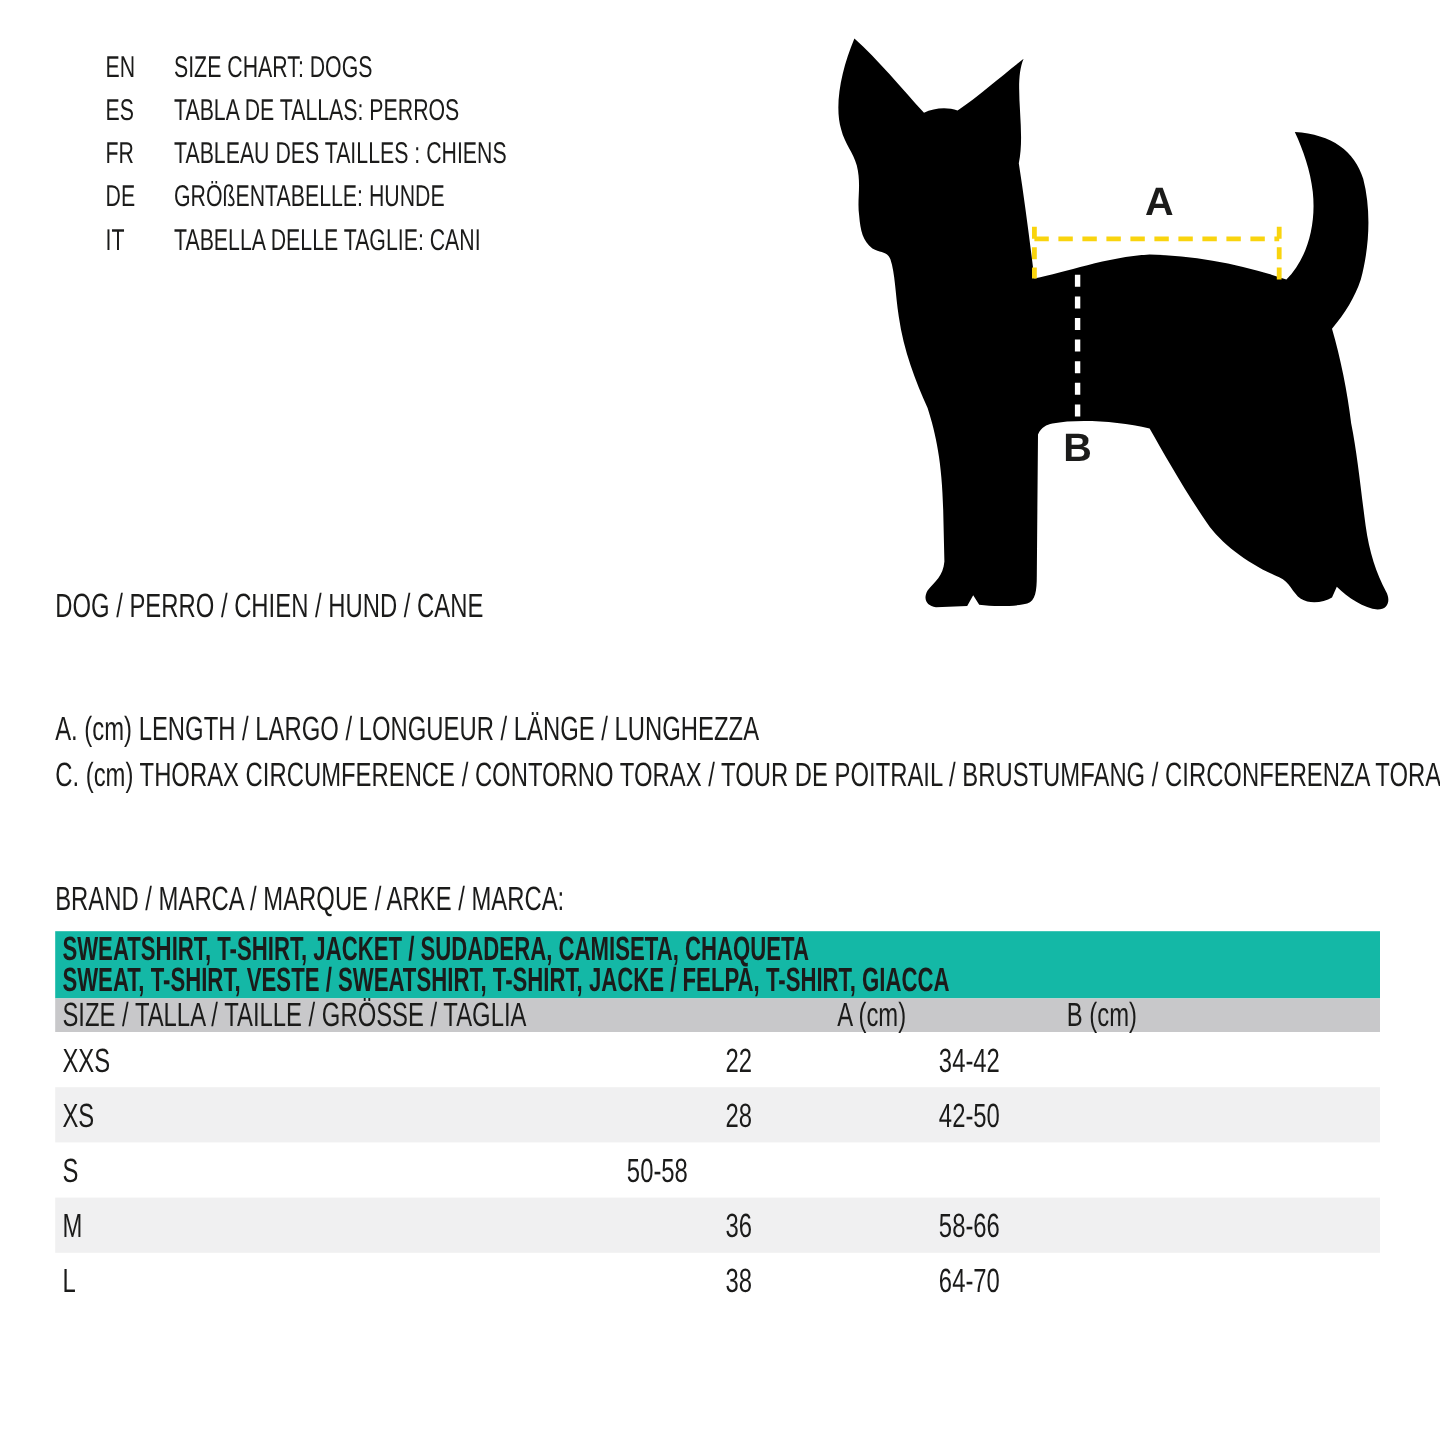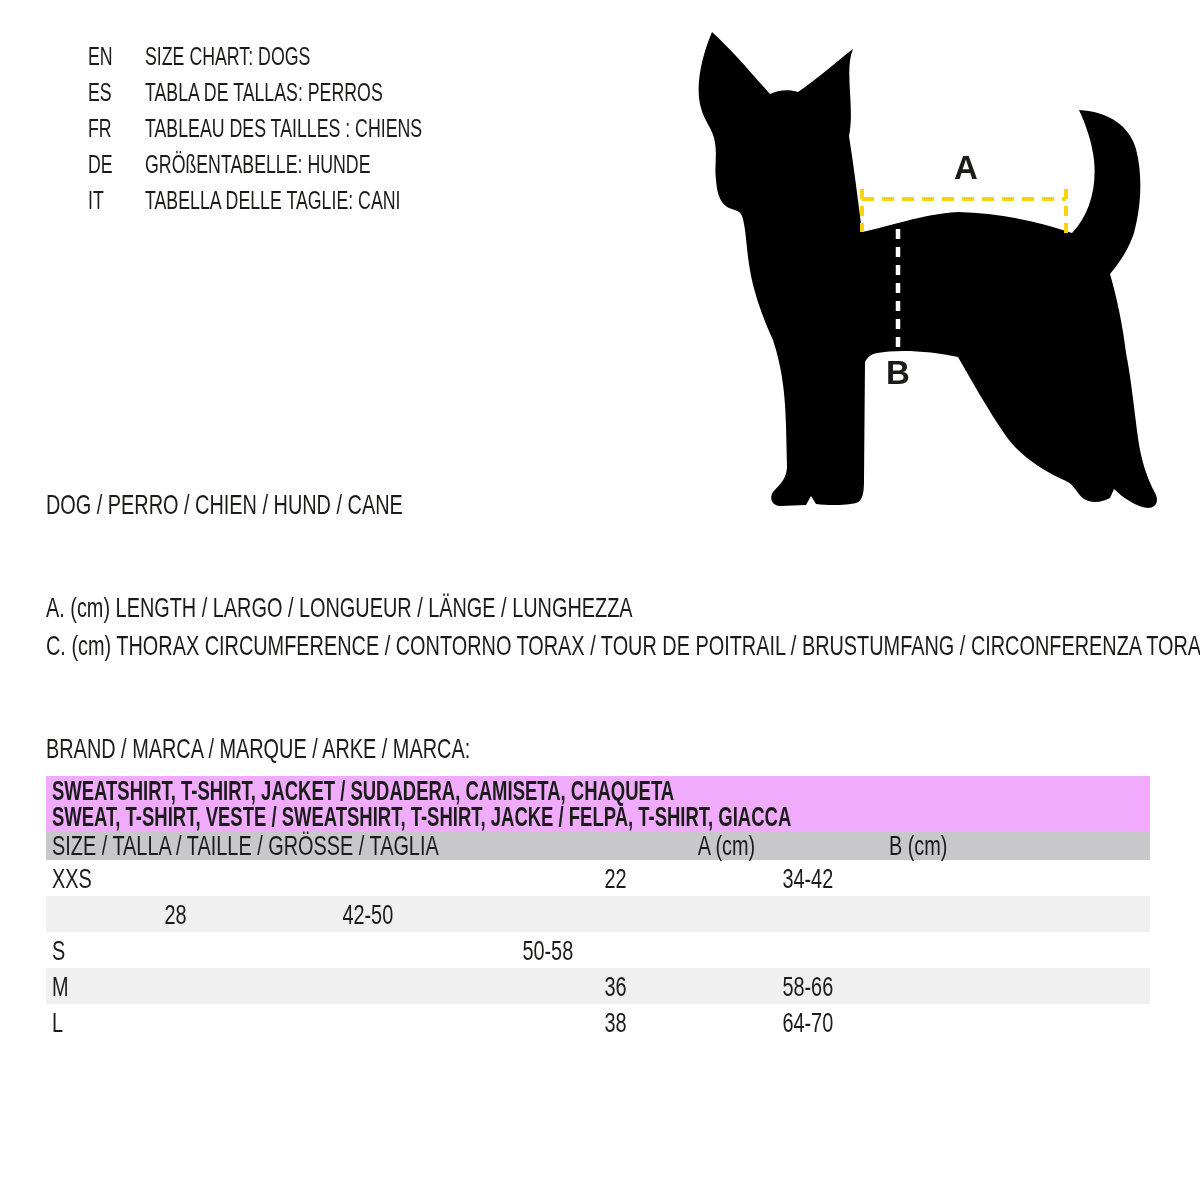--- a/index.html
+++ b/index.html
@@ -26,23 +26,23 @@
   .marker-a{left:941px;top:150px;}
   .marker-b{left:873px;top:355px;}
 
   .subject-line{left:46px;top:490px;font-size:28px;line-height:30px;}
   .notes-block{left:46px;top:589px;font-size:28px;}
   .note-line{height:38px;line-height:38px;}
   .brand-line{left:46px;top:734px;font-size:28px;line-height:30px;}
 
   
   .size-table{left:46px;top:776px;width:1104px;font-size:28px;}
-  .tbl-title{background:#f0abfc;padding:2px 0 2px 6px;}
+  .tbl-title{background:#14b8a6;padding:2px 0 2px 6px;}
   .tbl-title .line{height:26px;line-height:26px;font-size:28px;}
-  .tbl-row{display:flex;height:36px;line-height:29px;align-items:center;}
+  .tbl-row{display:flex;height:46px;line-height:29px;align-items:center;}
   .tbl-head{background:#C8C8CA;height:28px;line-height:28px;align-items:flex-end;}
   .tbl-row.alt{background:#F0F0F1;}
   .c1{flex:0 0 440px;padding-left:6px;box-sizing:border-box;}
   .c2{flex:0 0 260px;text-align:center;}
   .c3{flex:0 0 124px;text-align:center;}
   .c4{flex:1 1 auto;}
 </style>
 </head>
 <body>
 
@@ -150,20 +150,21 @@
     <div class="c4"></div>
   </div>
 
   <div class="tbl-row">
     <div class="c1"><span class="cond">XXS</span></div>
     <div class="c2"><span class="cond-c">22</span></div>
     <div class="c3"><span class="cond-c">34-42</span></div>
     <div class="c4"></div>
   </div>
   <div class="tbl-row alt">
+    <div class="c1"><span class="cond">XS</span></div>
     <div class="c2"><span class="cond-c">28</span></div>
     <div class="c3"><span class="cond-c">42-50</span></div>
     <div class="c4"></div>
   </div>
   <div class="tbl-row">
     <div class="c1"><span class="cond">S</span></div>
     <div class="c3"><span class="cond-c">50-58</span></div>
     <div class="c4"></div>
   </div>
   <div class="tbl-row alt">

